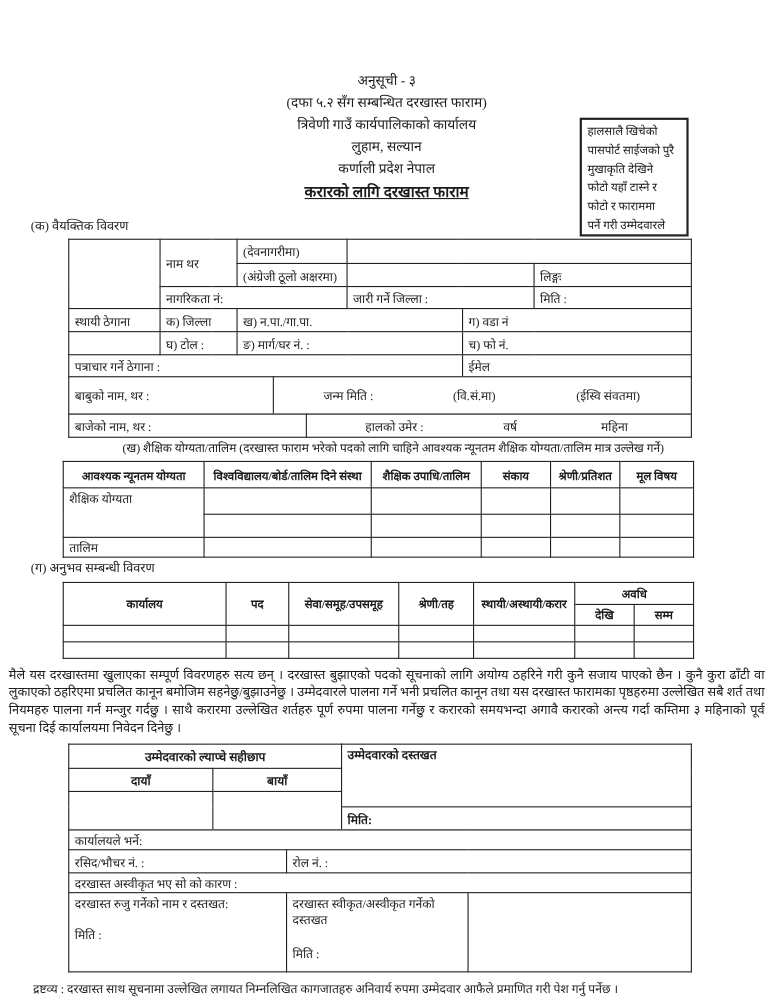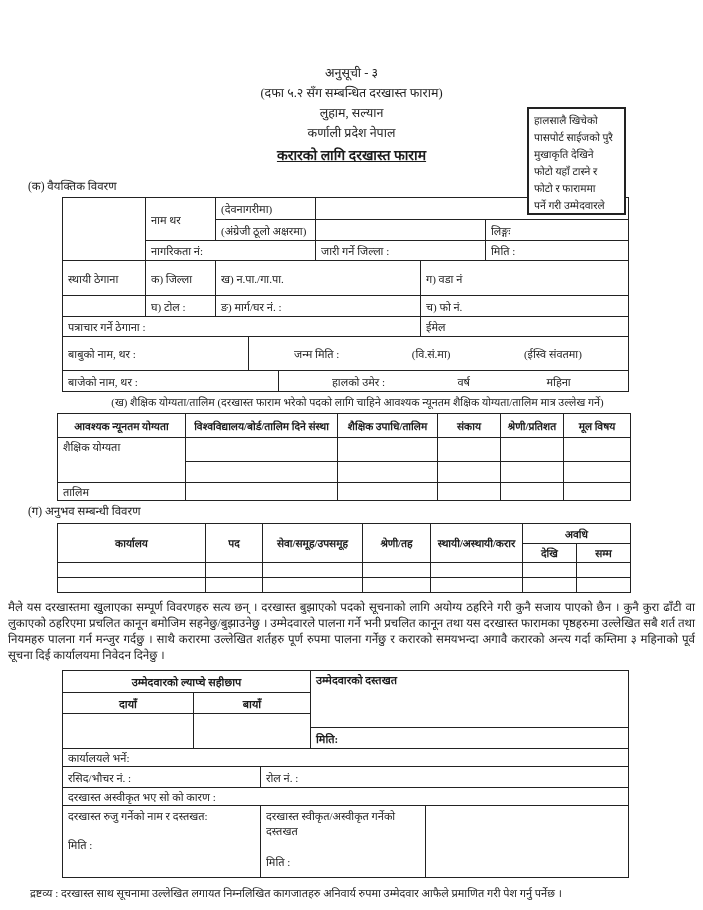--- a/index.html
+++ b/index.html
@@ -49,20 +49,21 @@
   .footnote { font-size:11px; margin:7px 0 0 30px; white-space:nowrap; }
 </style>
 </head>
 <body>
 
 <div class="page">
 
   <div class="header">
     <div>अनुसूची - ३</div>
     <div>(दफा ५.२ सँग सम्बन्धित दरखास्त फाराम)</div>
+    <div>त्रिवेणी गाउँ कार्यपालिकाको कार्यालय</div>
     <div>लुहाम, सल्यान</div>
     <div>कर्णाली प्रदेश नेपाल</div>
     <div class="form-title">करारको लागि दरखास्त फाराम</div>
   </div>
 
   <div class="photo-box">
     <div>हालसालै खिचेको</div>
     <div>पासपोर्ट साईजको पुरै</div>
     <div>मुखाकृति देखिने</div>
     <div>फोटो यहाँ टास्ने र</div>
@@ -92,21 +93,21 @@
     <tr style="height:21px">
       <td>(अंग्रेजी ठूलो अक्षरमा)</td>
       <td colspan="2"></td>
       <td>लिङ्गः</td>
     </tr>
     <tr style="height:20px">
       <td colspan="3">नागरिकता नं:</td>
       <td colspan="2">जारी गर्ने जिल्ला :</td>
       <td>मिति :</td>
     </tr>
-    <tr style="height:35px">
+    <tr style="height:21px">
       <td>स्थायी ठेगाना</td>
       <td colspan="2">क) जिल्ला</td>
       <td colspan="2">ख) न.पा./गा.पा.</td>
       <td colspan="2">ग) वडा नं</td>
     </tr>
     <tr style="height:21px">
       <td></td>
       <td colspan="2">घ) टोल :</td>
       <td colspan="2">ङ) मार्ग/घर नं. :</td>
       <td colspan="2">च) फो नं.</td>

